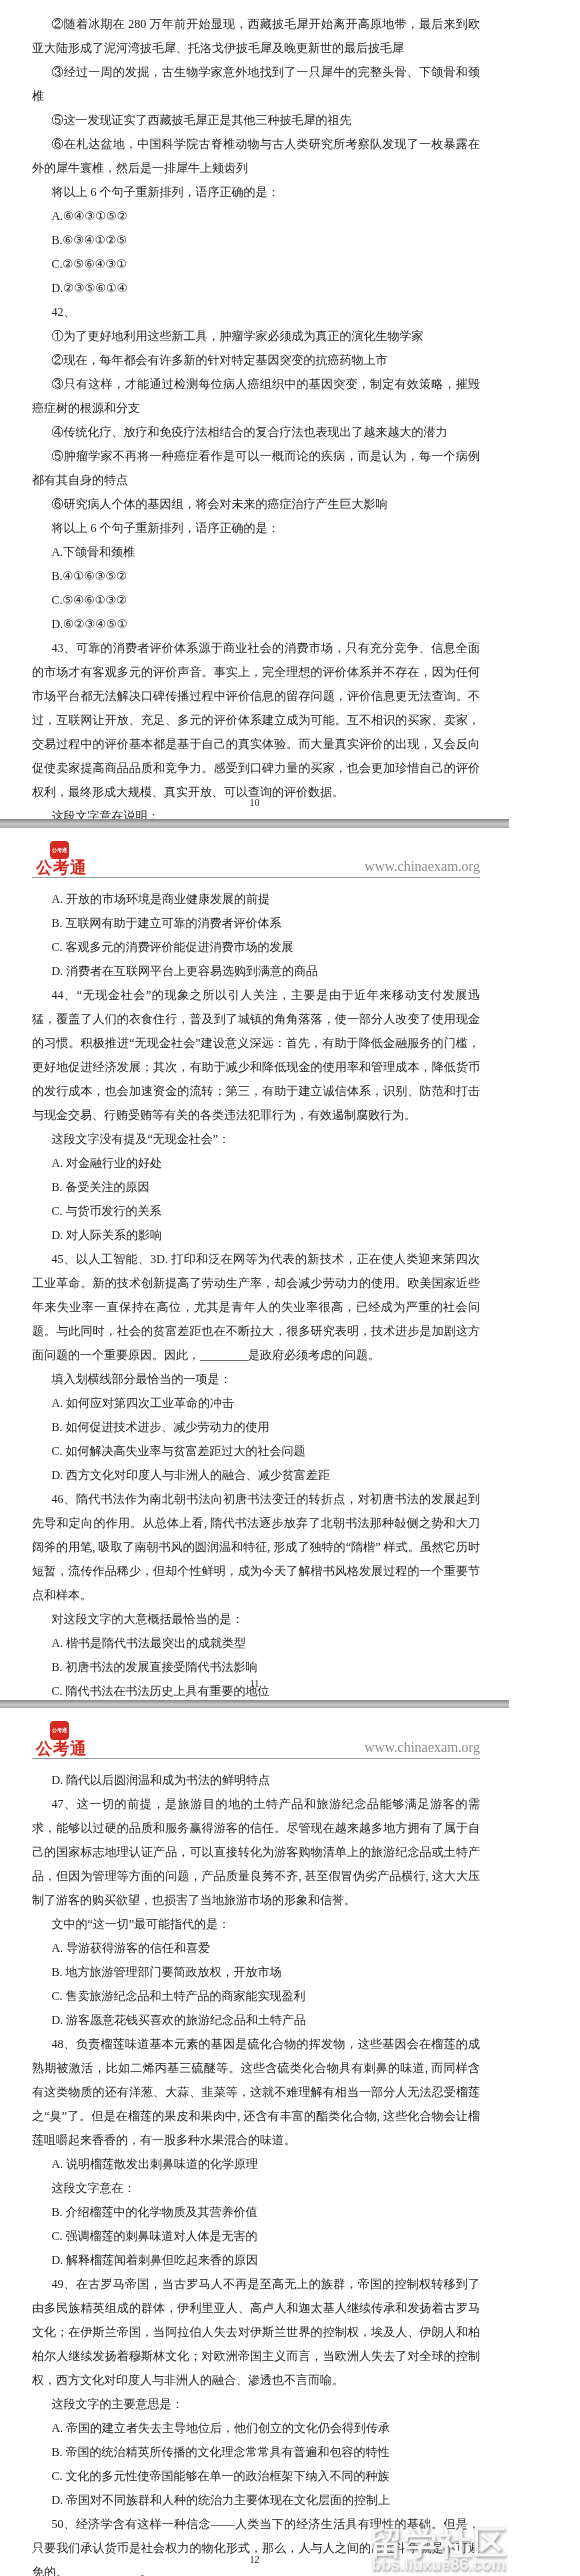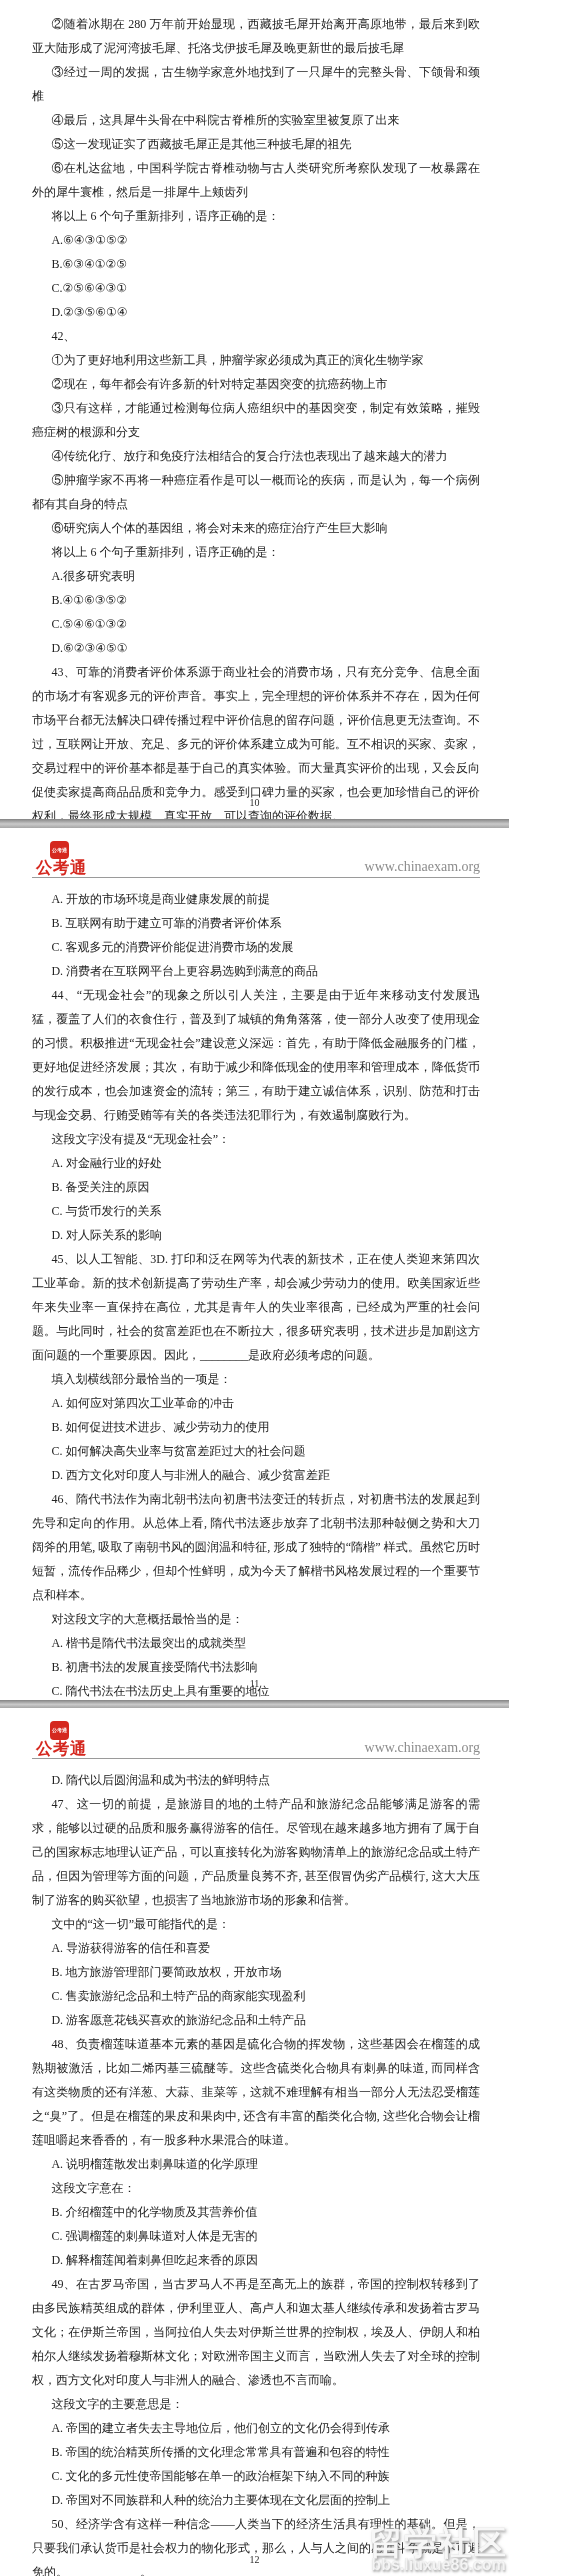--- a/index.html
+++ b/index.html
@@ -118,37 +118,36 @@
 </style>
 </head>
 <body>
 
 <div class="doc">
 
   <section class="page page-10">
     <div class="content">
         <p class="para">②随着冰期在 280 万年前开始显现，西藏披毛犀开始离开高原地带，最后来到欧亚大陆形成了泥河湾披毛犀、托洛戈伊披毛犀及晚更新世的最后披毛犀</p>
         <p class="para">③经过一周的发掘，古生物学家意外地找到了一只犀牛的完整头骨、下颌骨和颈椎</p>
-        <p class="para">④最后，这具犀牛头骨在中科院古脊椎所的实验室里被复原了出来</p>
         <p class="para">⑤这一发现证实了西藏披毛犀正是其他三种披毛犀的祖先</p>
         <p class="para">⑥在札达盆地，中国科学院古脊椎动物与古人类研究所考察队发现了一枚暴露在外的犀牛寰椎，然后是一排犀牛上颊齿列</p>
         <p class="para">将以上 6 个句子重新排列，语序正确的是：</p>
         <p class="para">A.⑥④③①⑤②</p>
         <p class="para">B.⑥③④①②⑤</p>
         <p class="para">C.②⑤⑥④③①</p>
         <p class="para">D.②③⑤⑥①④</p>
         <p class="para">42、</p>
         <p class="para">①为了更好地利用这些新工具，肿瘤学家必须成为真正的演化生物学家</p>
         <p class="para">②现在，每年都会有许多新的针对特定基因突变的抗癌药物上市</p>
         <p class="para">③只有这样，才能通过检测每位病人癌组织中的基因突变，制定有效策略，摧毁癌症树的根源和分支</p>
         <p class="para">④传统化疗、放疗和免疫疗法相结合的复合疗法也表现出了越来越大的潜力</p>
         <p class="para">⑤肿瘤学家不再将一种癌症看作是可以一概而论的疾病，而是认为，每一个病例都有其自身的特点</p>
         <p class="para">⑥研究病人个体的基因组，将会对未来的癌症治疗产生巨大影响</p>
         <p class="para">将以上 6 个句子重新排列，语序正确的是：</p>
-        <p class="para">A.很多研究表明</p>
+        <p class="para">A.下颌骨和颈椎</p>
         <p class="para">B.④①⑥③⑤②</p>
         <p class="para">C.⑤④⑥①③②</p>
         <p class="para">D.⑥②③④⑤①</p>
         <p class="para">43、可靠的消费者评价体系源于商业社会的消费市场，只有充分竞争、信息全面的市场才有客观多元的评价声音。事实上，完全理想的评价体系并不存在，因为任何市场平台都无法解决口碑传播过程中评价信息的留存问题，评价信息更无法查询。不过，互联网让开放、充足、多元的评价体系建立成为可能。互不相识的买家、卖家，交易过程中的评价基本都是基于自己的真实体验。而大量真实评价的出现，又会反向促使卖家提高商品品质和竞争力。感受到口碑力量的买家，也会更加珍惜自己的评价权利，最终形成大规模、真实开放、可以查询的评价数据。</p>
         <p class="para">这段文字意在说明：</p>
       </div>
     <div class="page-number">10</div>
   </section>
 
   <div class="page-divider"></div>

